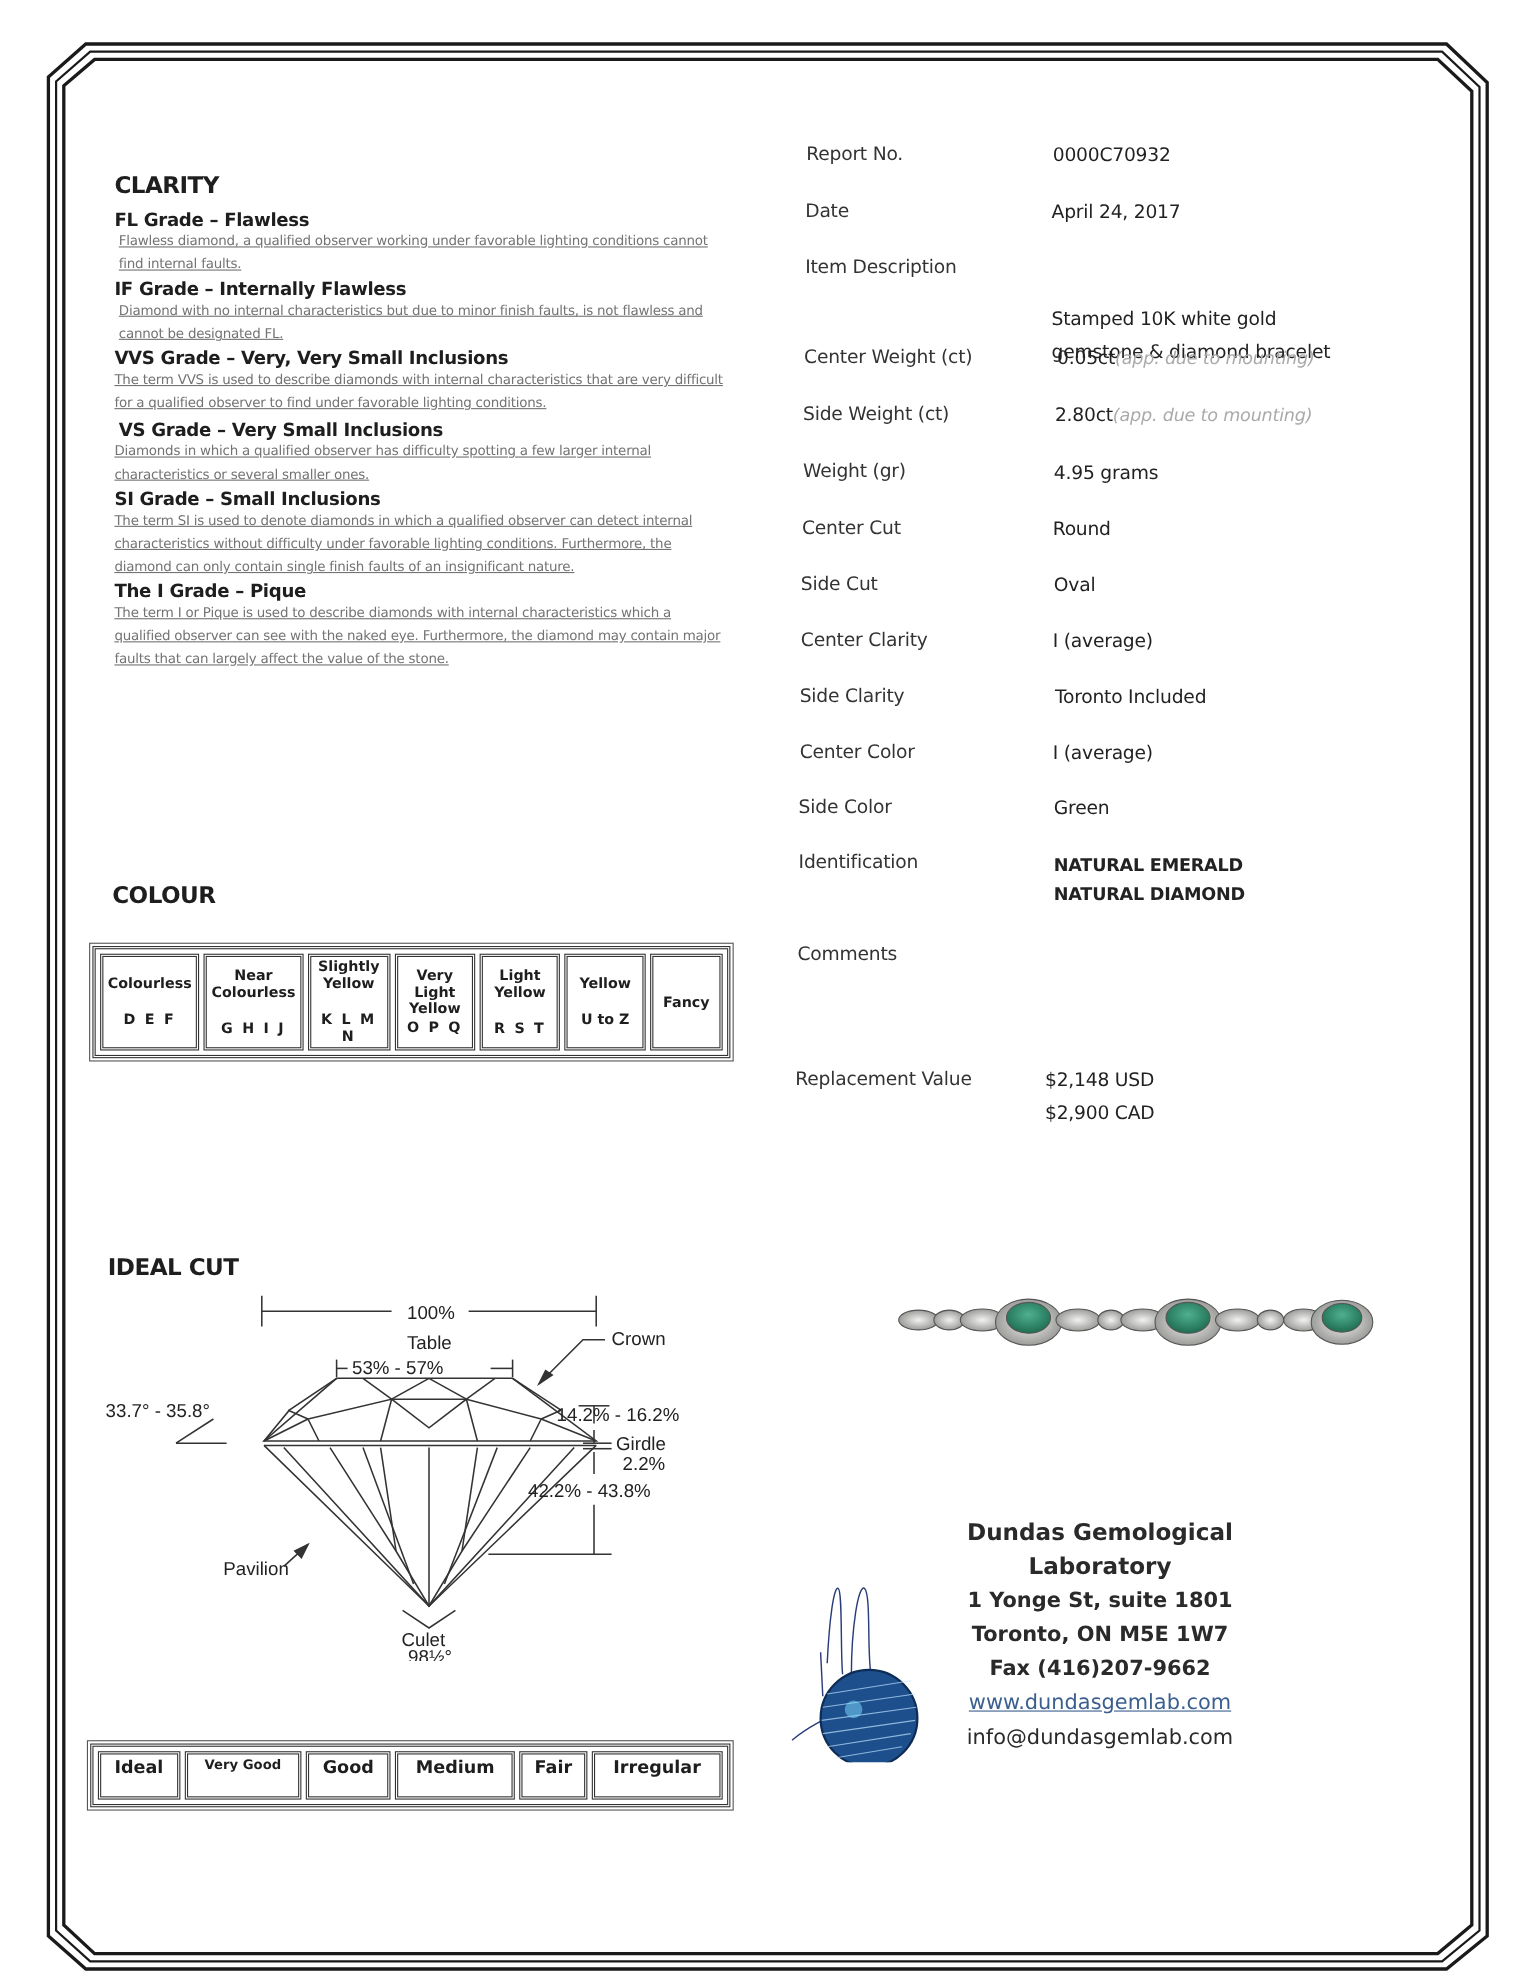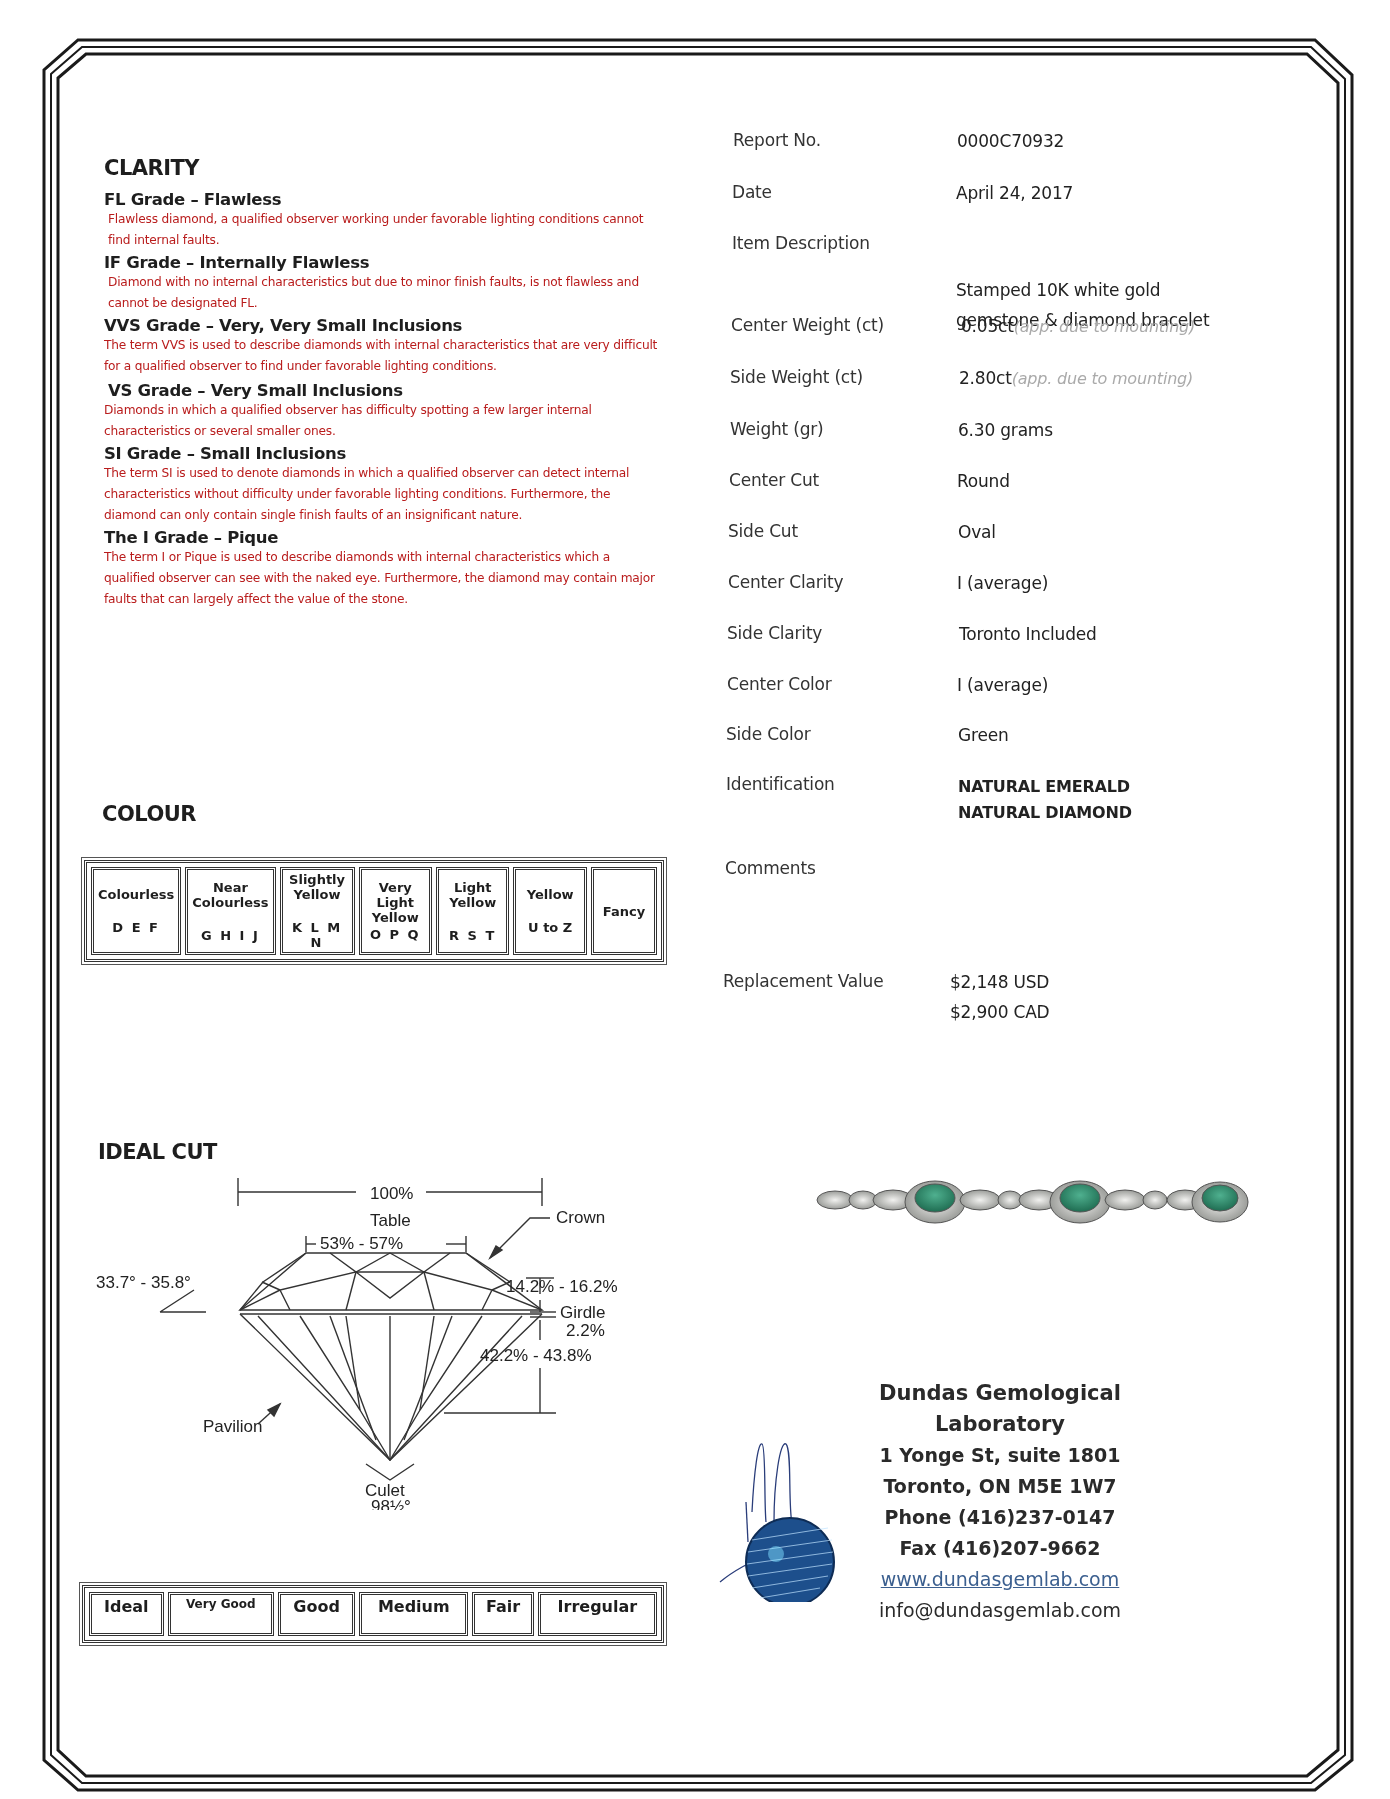--- a/index.html
+++ b/index.html
@@ -1,21 +1,21 @@
 <!DOCTYPE html>
 <html><head>
 <meta charset="utf-8">
 <style>
   html,body{margin:0;padding:0;background:#fff;}
   body{width:1390px;height:1799px;position:relative;overflow:hidden;font-family:"Liberation Sans",sans-serif;color:#222;}
   .frame{position:absolute;left:0;top:0;}
   .abs{position:absolute;}
   .h1{font-family:"DejaVu Sans",sans-serif;font-weight:bold;font-size:21px;color:#1e1e1e;letter-spacing:-0.5px;}
   .grade-title{font-family:"DejaVu Sans",sans-serif;font-weight:bold;font-size:16.5px;color:#1e1e1e;letter-spacing:-0.3px;}
-  .grade-desc{font-family:"DejaVu Sans",sans-serif;font-size:12.2px;line-height:21px;color:#b91c1c;width:560px;letter-spacing:-0.2px;}
+  .grade-desc{font-family:"DejaVu Sans",sans-serif;font-size:12.2px;line-height:21px;color:#737373;width:560px;letter-spacing:-0.2px;text-decoration:underline;}
   .lbl{font-family:"DejaVu Sans",sans-serif;font-size:17px;color:#333;letter-spacing:-0.2px;}
   .val{font-family:"DejaVu Sans",sans-serif;font-size:17px;color:#222;line-height:30px;letter-spacing:-0.2px;}
   .val .note{font-style:italic;color:#aaa;font-size:16px;}
   .val.bold{font-weight:bold;font-size:16px;line-height:26px;}
   table.grade{border-collapse:separate;border-spacing:4px;border:3px double #333;outline:1px solid #555;outline-offset:2px;}
   table.grade td{border:3px double #333;text-align:center;vertical-align:middle;font-family:"DejaVu Sans",sans-serif;font-weight:bold;font-size:13px;color:#1e1e1e;padding:2px 4px;}
   .lab{font-family:"DejaVu Sans",sans-serif;font-weight:bold;color:#2a2a2a;text-align:center;font-size:19px;line-height:31px;}
   .lab .name{font-size:21px;}
   .lab a{color:#3b5f8f;font-weight:normal;text-decoration:underline;}
   .lab .email{font-weight:normal;}
@@ -198,21 +198,21 @@
     <div>gemstone &amp; diamond bracelet</div>
   </div>
 
   <div class="abs lbl" style="left:6px;top:189px;">Center Weight (ct)</div>
   <div class="abs val" style="left:236px;top:185px;white-space:nowrap;"><span>0.05ct</span><span class="note">(app. due to mounting)</span></div>
 
   <div class="abs lbl" style="left:5px;top:241px;">Side Weight (ct)</div>
   <div class="abs val" style="left:234px;top:237px;white-space:nowrap;"><span>2.80ct</span><span class="note">(app. due to mounting)</span></div>
 
   <div class="abs lbl" style="left:5px;top:293px;">Weight (gr)</div>
-  <div class="abs val" style="left:233px;top:289px;">6.30 grams</div>
+  <div class="abs val" style="left:233px;top:289px;">4.95 grams</div>
 
   <div class="abs lbl" style="left:4px;top:344px;">Center Cut</div>
   <div class="abs val" style="left:232px;top:340px;">Round</div>
 
   <div class="abs lbl" style="left:3px;top:395px;">Side Cut</div>
   <div class="abs val" style="left:233px;top:391px;">Oval</div>
 
   <div class="abs lbl" style="left:3px;top:446px;">Center Clarity</div>
   <div class="abs val" style="left:232px;top:442px;">I (average)</div>
 
@@ -289,17 +289,16 @@
       <line x1="48" y1="166" x2="108" y2="156"></line>
     </g>
     <circle cx="64" cy="122" r="8" fill="#7fe0ff" opacity="0.5"></circle>
   </g>
 </svg>
 
 <div class="abs lab" style="left:820px;top:1378px;width:360px;">
   <div class="name">Dundas Gemological Laboratory</div>
   <div>1 Yonge St, suite 1801</div>
   <div>Toronto, ON M5E 1W7</div>
-  <div>Phone (416)237-0147</div>
   <div>Fax (416)207-9662</div>
   <div><a>www.dundasgemlab.com</a></div>
   <div class="email">info@dundasgemlab.com</div>
 </div>
 
 </body></html>

